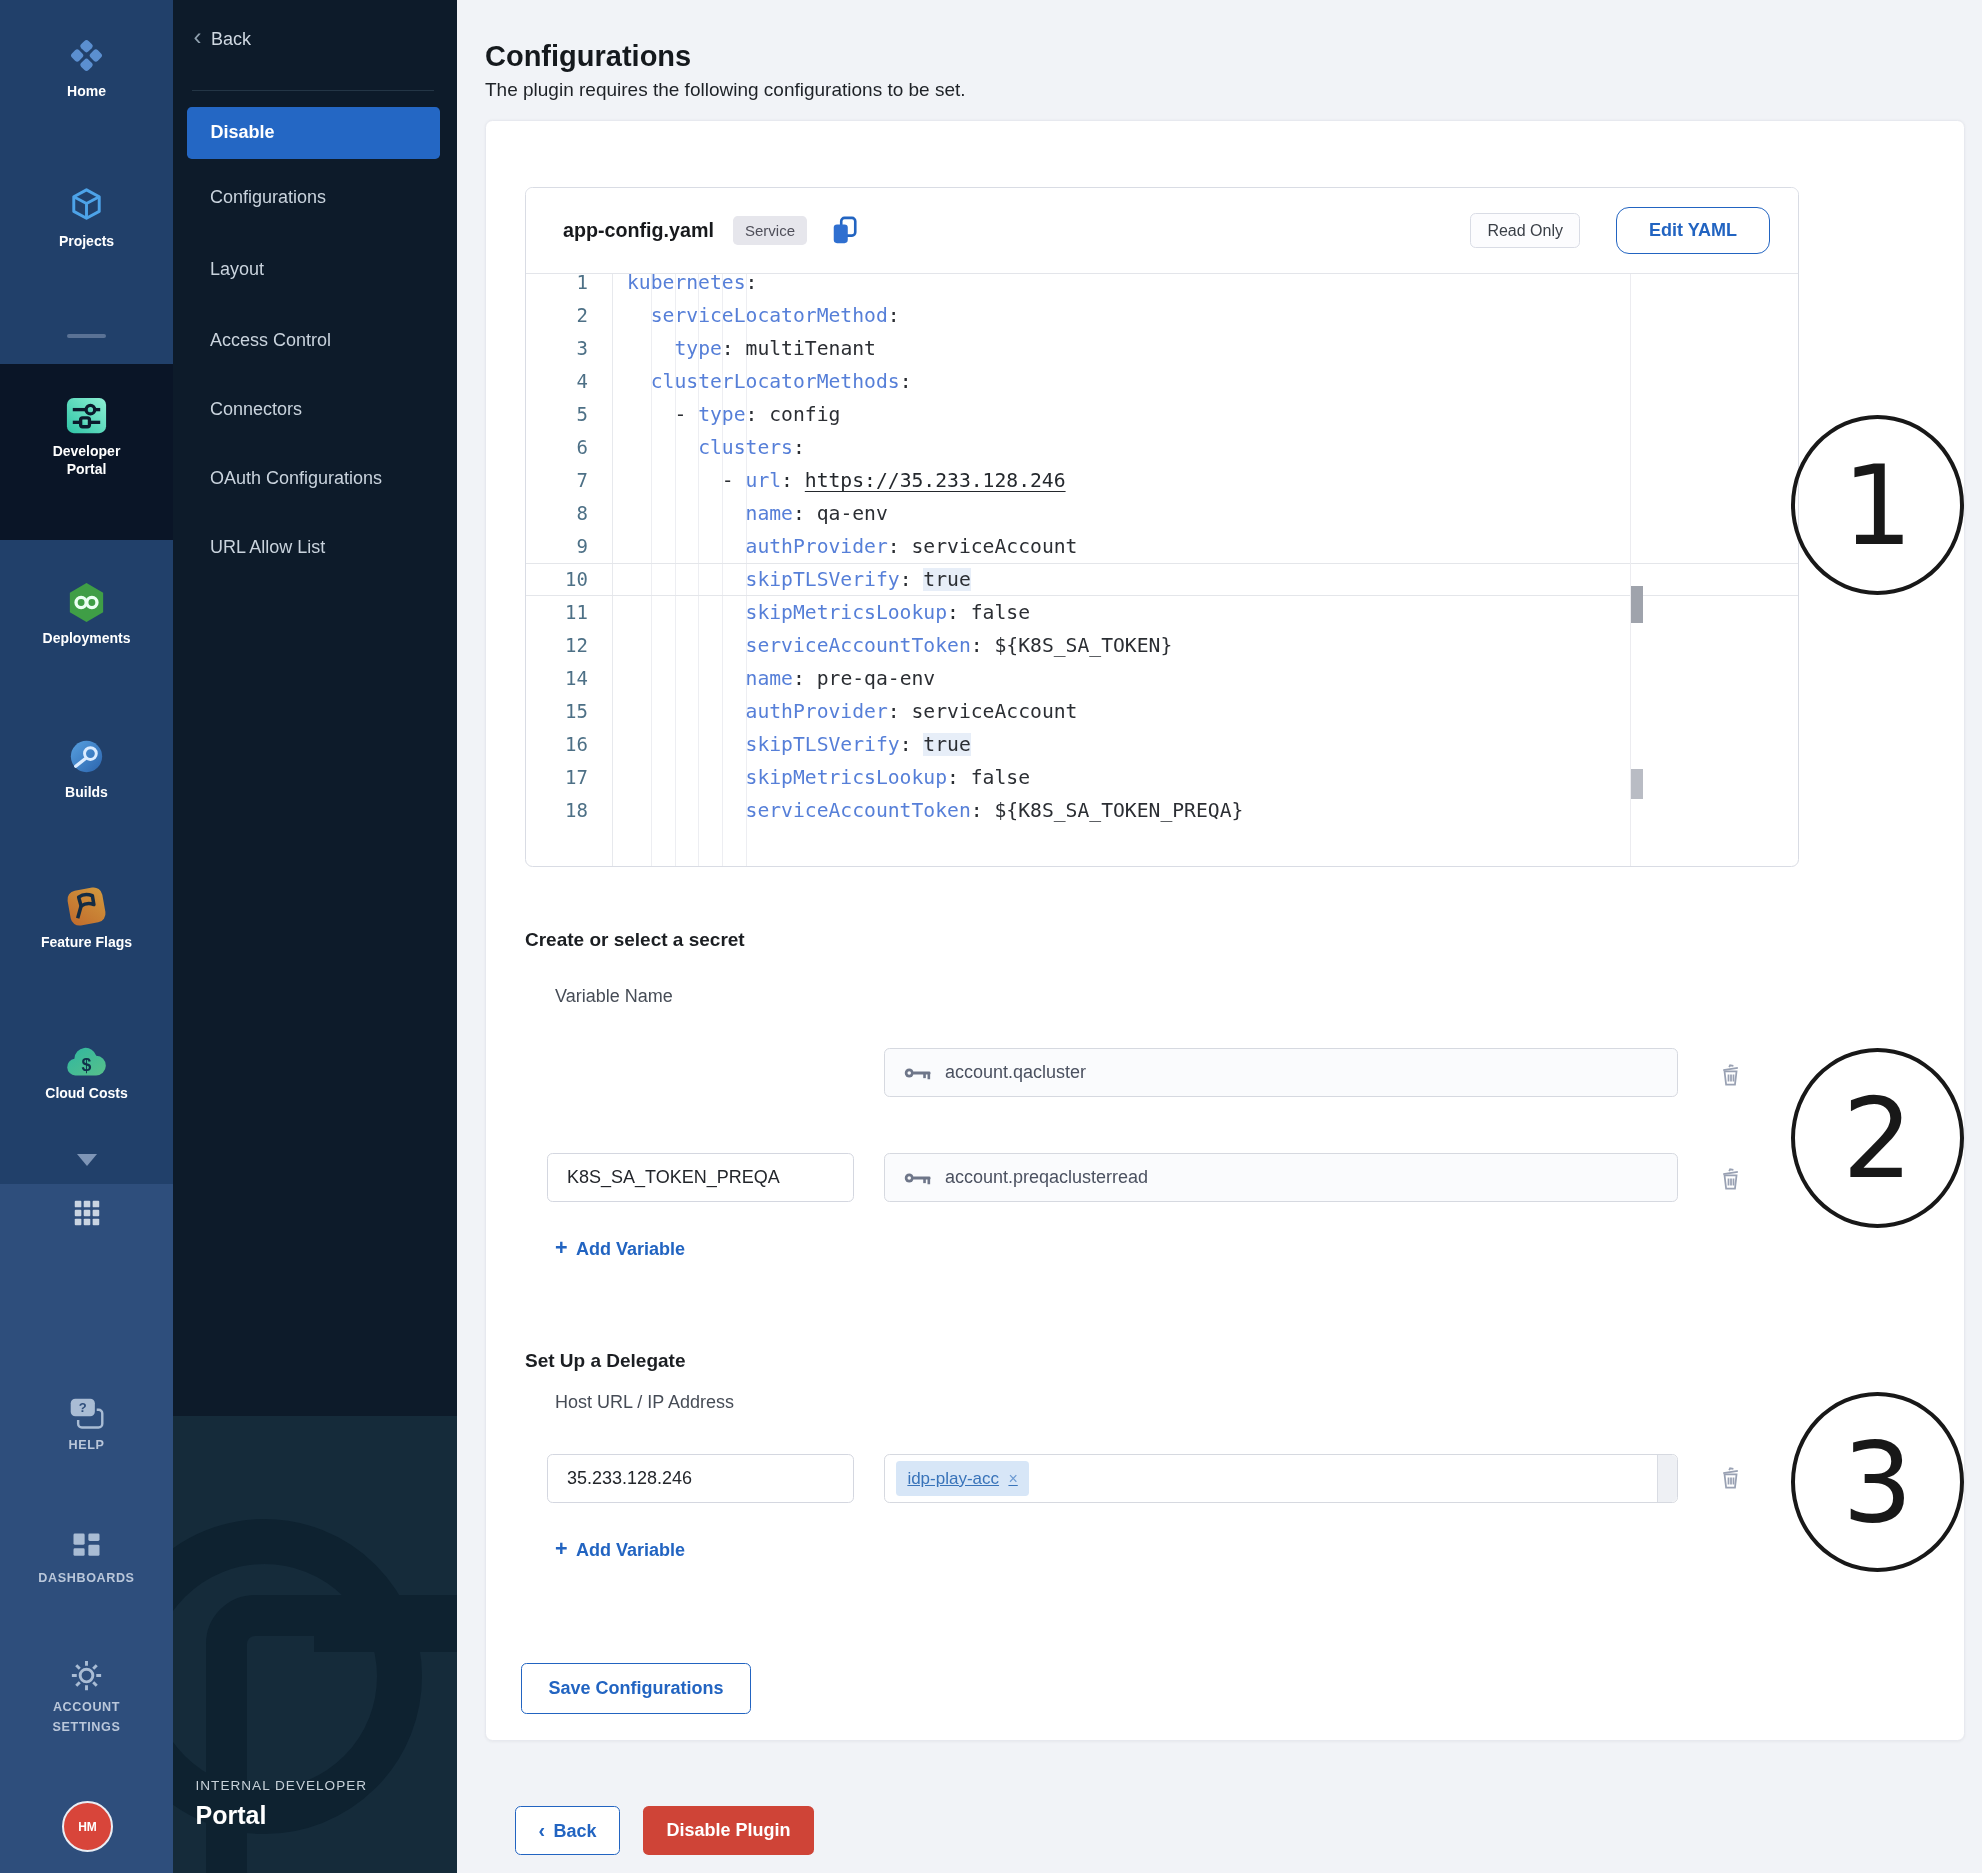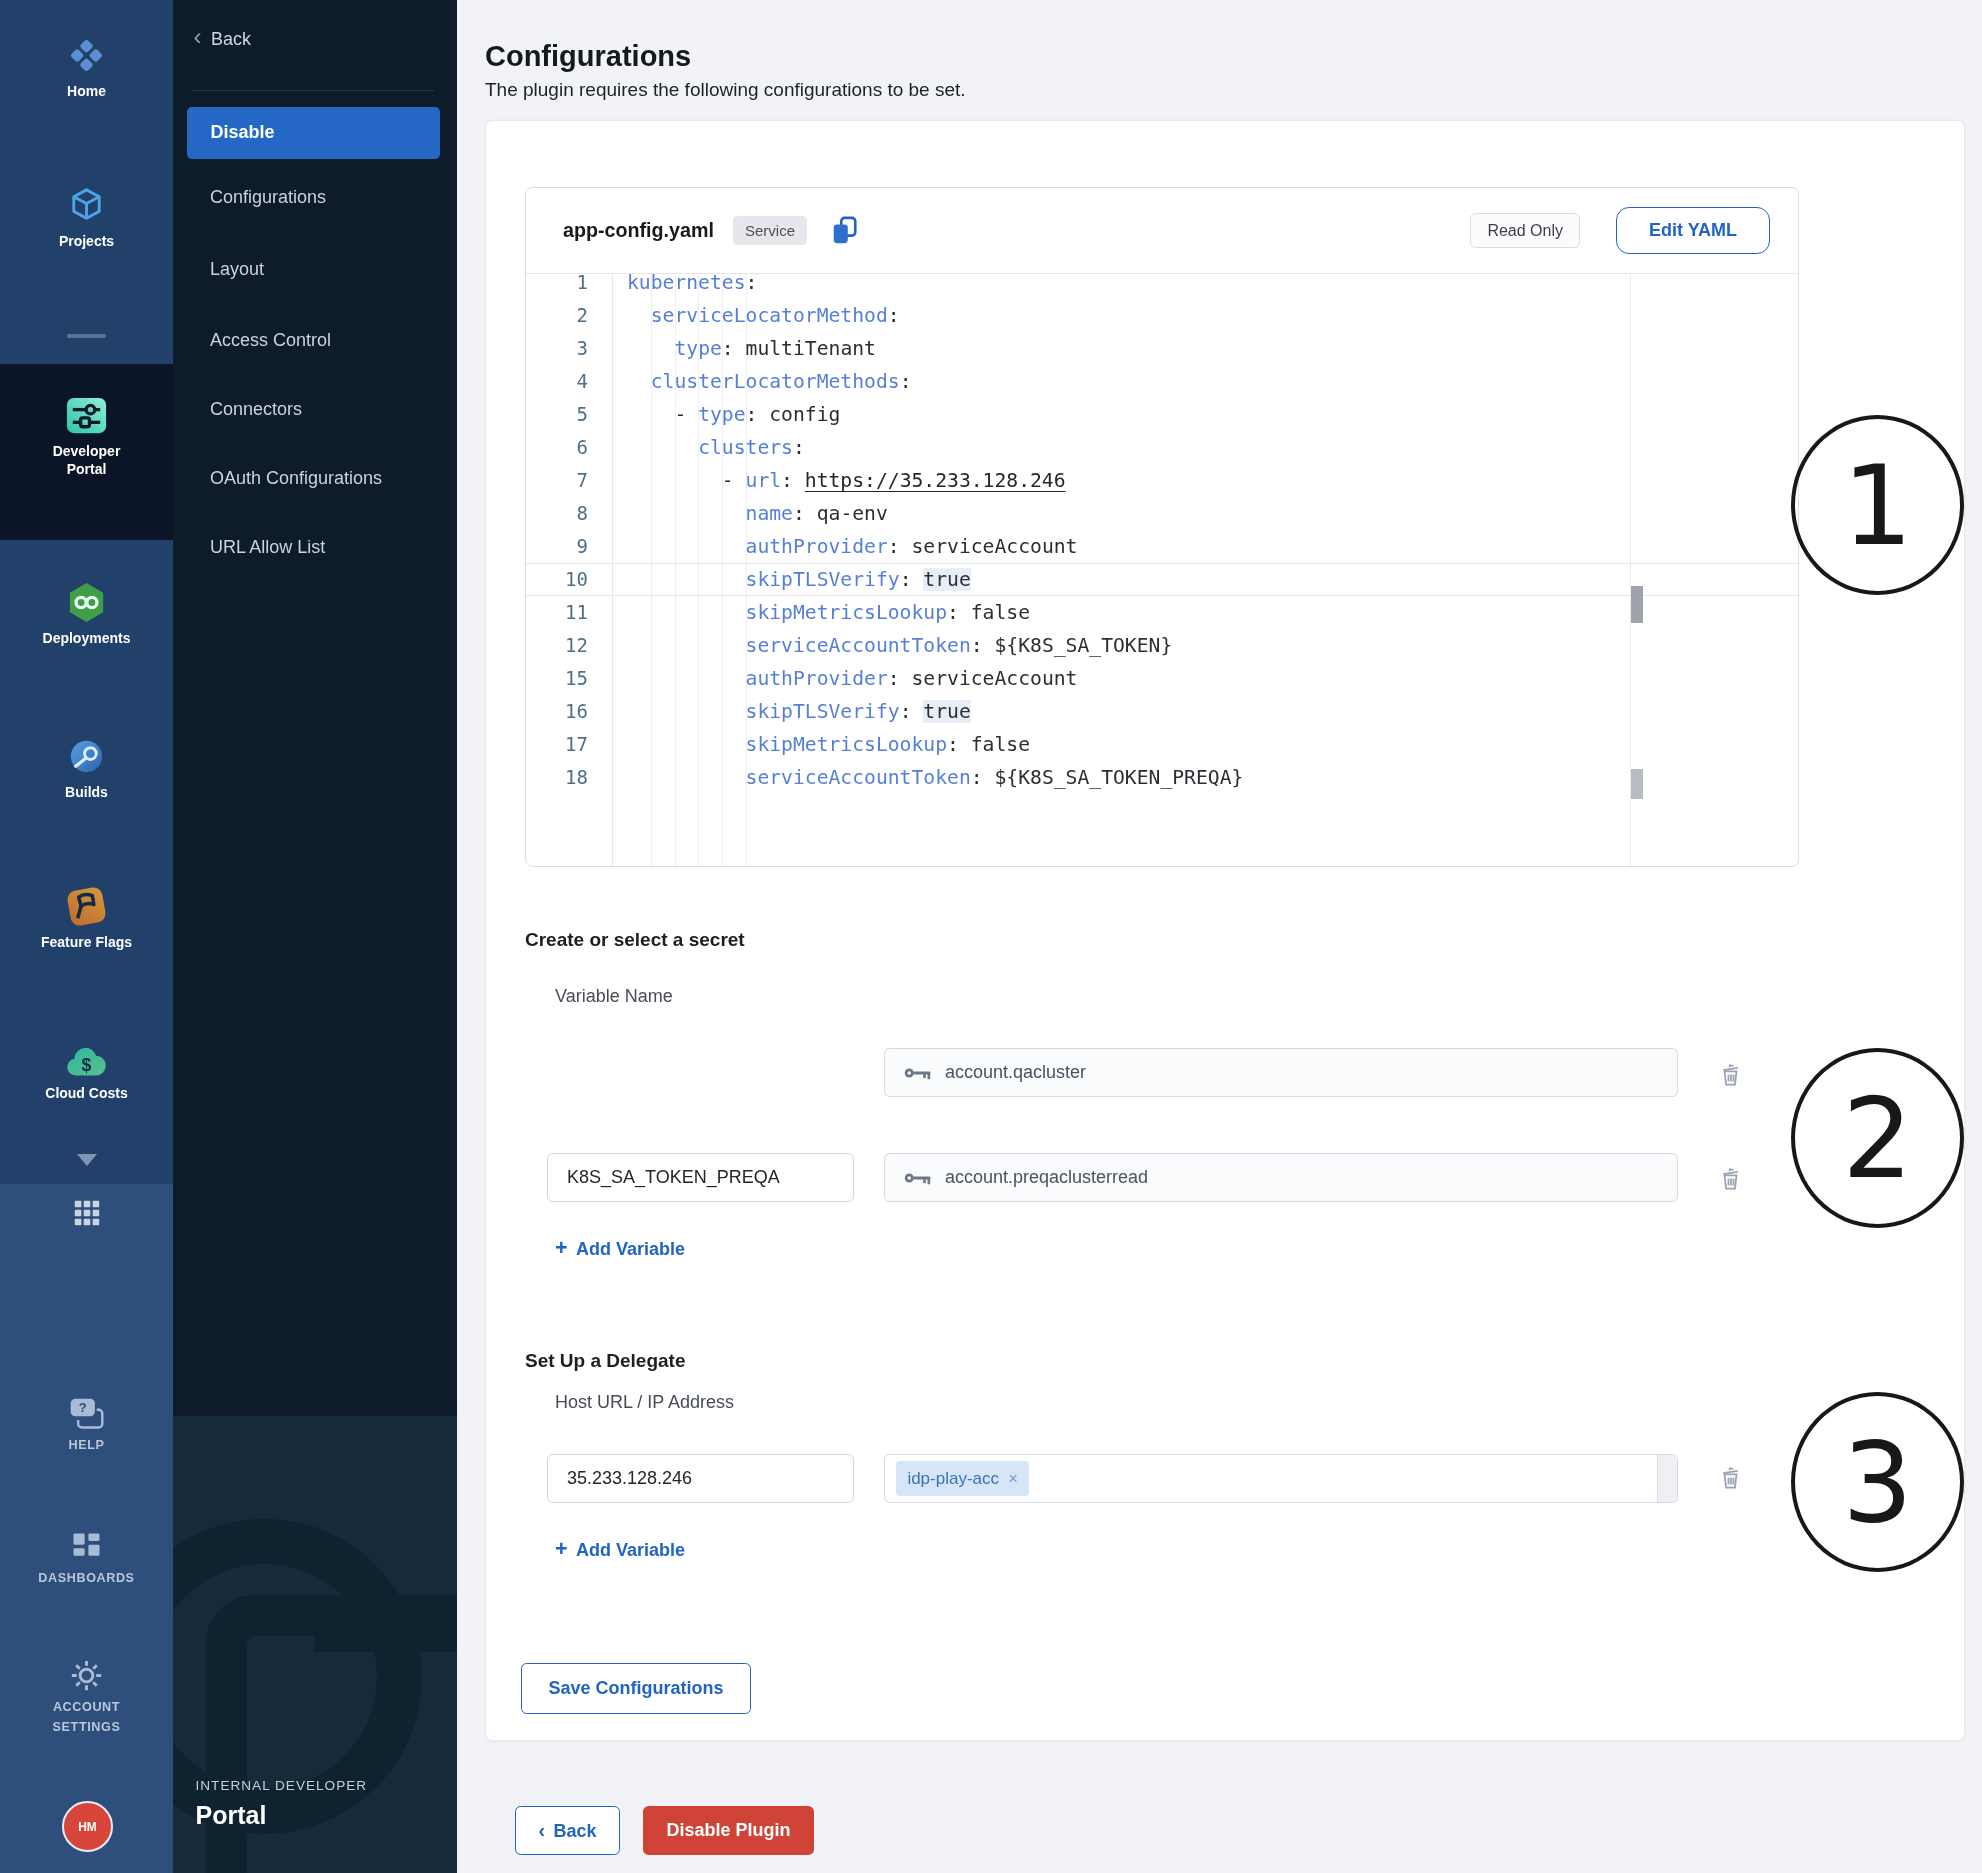--- a/index.html
+++ b/index.html
@@ -68,21 +68,21 @@
   .col-label{position:absolute;font-size:18px;color:#464c56;}
   .txt-input{position:absolute;width:307px;height:49px;border:0.9px solid #d4d7e0;border-radius:5.6px;background:#fff;
              font-size:18px;color:#23262b;padding:0 19px;box-sizing:border-box;font-family:"Liberation Sans",sans-serif;}
   .secret-field{position:absolute;left:884px;width:794px;height:49px;border:0.9px solid #d6d9e0;border-radius:5.6px;
                 background:#fafbfd;display:flex;align-items:center;padding:0 19px;box-sizing:border-box;gap:13px;cursor:pointer;}
   .secret-field span{font-size:18px;color:#4b5160;}
   .tag-field{position:absolute;left:884px;width:794px;height:49px;border:0.9px solid #d6d9e0;border-radius:5.6px;
              background:#fff;display:flex;align-items:center;padding:0 28px 0 11.2px;box-sizing:border-box;cursor:text;}
   .tag-endcap{position:absolute;right:0;top:0;bottom:0;width:19px;background:#eef0f4;border-left:0.9px solid #d9dce3;border-radius:0 5.6px 5.6px 0;}
   .chip{display:inline-flex;align-items:center;gap:9.4px;background:var(--chip-bg,#d7e6f7);color:var(--chip-text,#3873b9);
-        border-radius:3.7px;font-size:17px;padding:7.5px 11.2px;}
+        border-radius:3.7px;font-size:17px;padding:7.5px 11.2px;text-decoration:underline;}
   .chip .x{cursor:pointer;color:#6d9bd3;font-size:16px;}
   .chip .x::before{content:"\00d7";}
   .addvar{position:absolute;display:flex;align-items:center;gap:8.4px;color:var(--accent-blue,#2264c1);
           font-size:18px;font-weight:600;cursor:pointer;}
   .addvar .plus::before{content:"+";font-size:21.5px;font-weight:600;line-height:15px;}
   .trash{position:absolute;left:1719px;cursor:pointer;}
   .btn-save{position:absolute;left:521px;top:1663px;width:230px;height:51px;background:#fff;
             border:1.9px solid var(--accent-blue,#2264c1);border-radius:5.6px;color:var(--accent-blue,#2264c1);
             font-size:18px;font-weight:700;cursor:pointer;font-family:"Liberation Sans",sans-serif;}
   .btn-back{position:absolute;left:515px;top:1806px;width:105px;height:49px;background:#fff;
@@ -355,20 +355,24 @@
           </div>
           <div class="crow">
             <span class="ln">11</span>
             <span class="ct">          <span class="ck">skipMetricsLookup</span>: <span class="cv">false</span></span>
           </div>
           <div class="crow">
             <span class="ln">12</span>
             <span class="ct">          <span class="ck">serviceAccountToken</span>: <span class="cv">${K8S_SA_TOKEN}</span></span>
           </div>
           <div class="crow">
+            <span class="ln">14</span>
+            <span class="ct">          <span class="ck">name</span>: <span class="cv">pre-qa-env</span></span>
+          </div>
+          <div class="crow">
             <span class="ln">15</span>
             <span class="ct">          <span class="ck">authProvider</span>: <span class="cv">serviceAccount</span></span>
           </div>
           <div class="crow">
             <span class="ln">16</span>
             <span class="ct">          <span class="ck">skipTLSVerify</span>: <span class="cv highlight">true</span></span>
           </div>
           <div class="crow">
             <span class="ln">17</span>
             <span class="ct">          <span class="ck">skipMetricsLookup</span>: <span class="cv">false</span></span>

